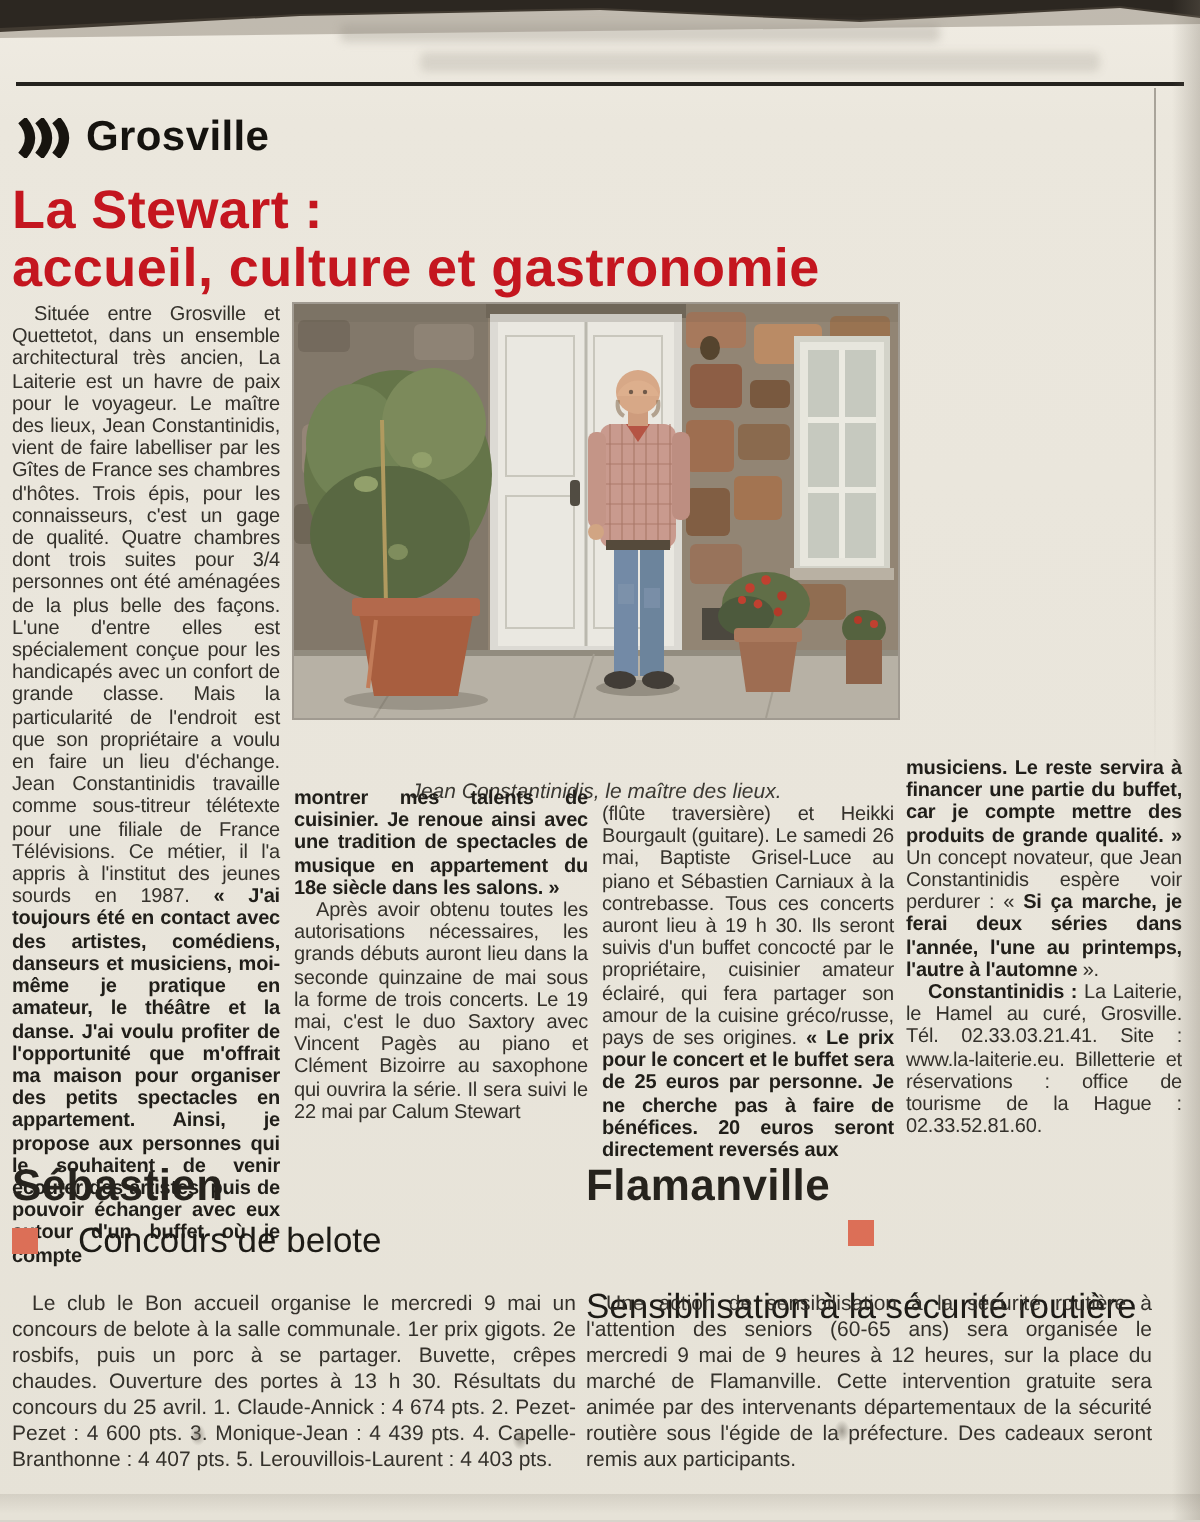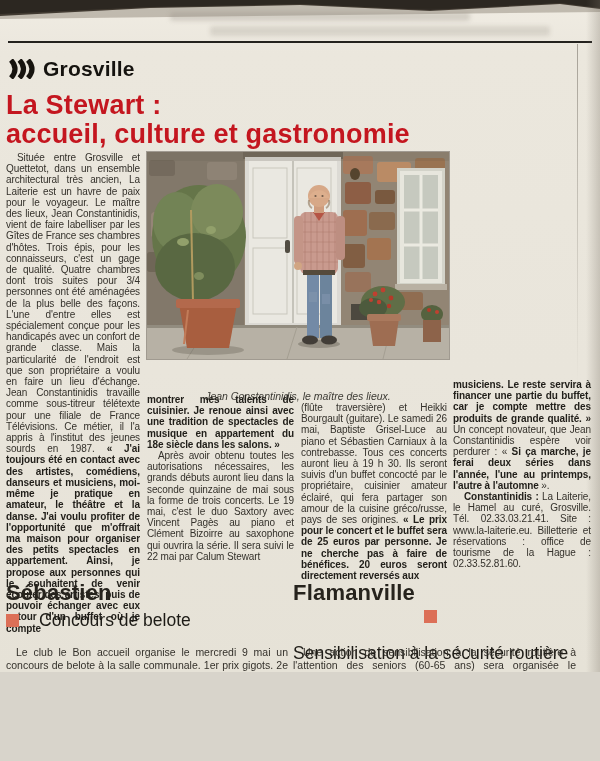--- a/index.html
+++ b/index.html
@@ -1,17 +1,17 @@
 <!DOCTYPE html>
 <html><head>
 <meta charset="utf-8">
 <style>
   html,body{margin:0;padding:0;background:#d8d4cb;}
   .scan{
-    position:relative;width:600px;height:672px;overflow:hidden;
+    position:relative;width:600px;height:760px;overflow:hidden;
     background:linear-gradient(180deg,#f0ece3 0%,#ebe7dd 8%,#e9e5db 55%,#e6e2d7 100%);
     font-family:"Liberation Sans","DejaVu Sans",sans-serif;color:#2e2c27;
   }
   
   .top-edge{position:absolute;left:0;top:0;width:600px;height:22px;}
   .ghost{position:absolute;background:rgba(150,144,132,.30);filter:blur(2.2px);border-radius:3px;}
   .rule{position:absolute;left:8px;top:41px;width:584px;height:2px;background:#24221e;}
   .crease{position:absolute;left:577px;top:44px;width:1px;height:340px;
     background:linear-gradient(180deg,rgba(110,104,94,.55),rgba(110,104,94,0));}
   .right-shadow{position:absolute;right:0;top:0;width:14px;height:761px;

